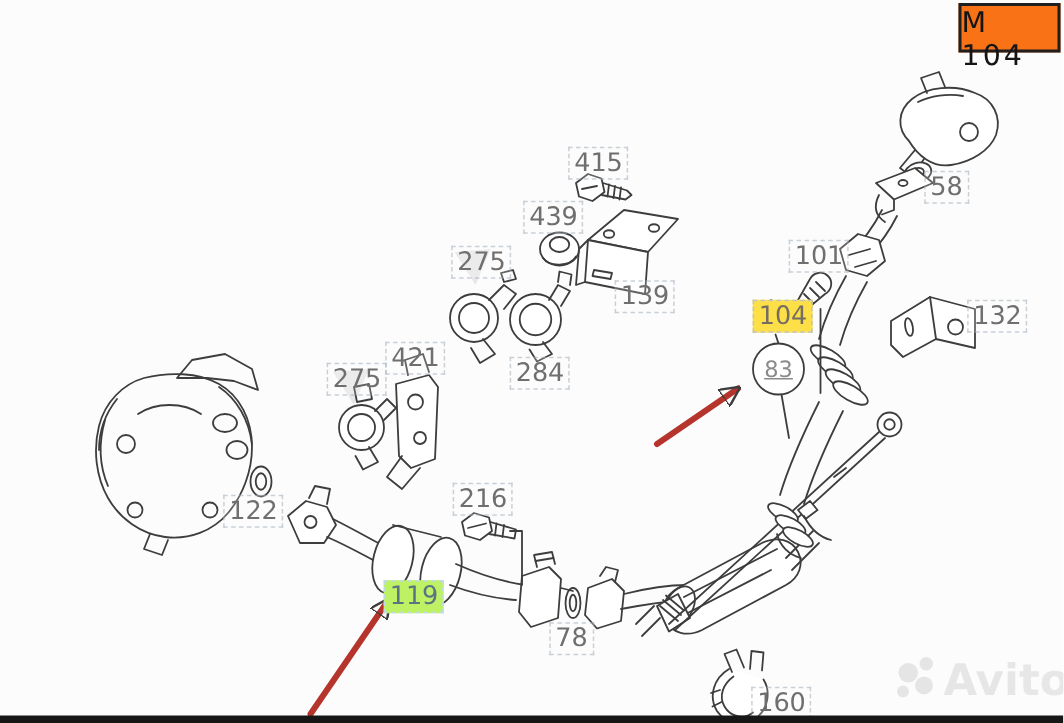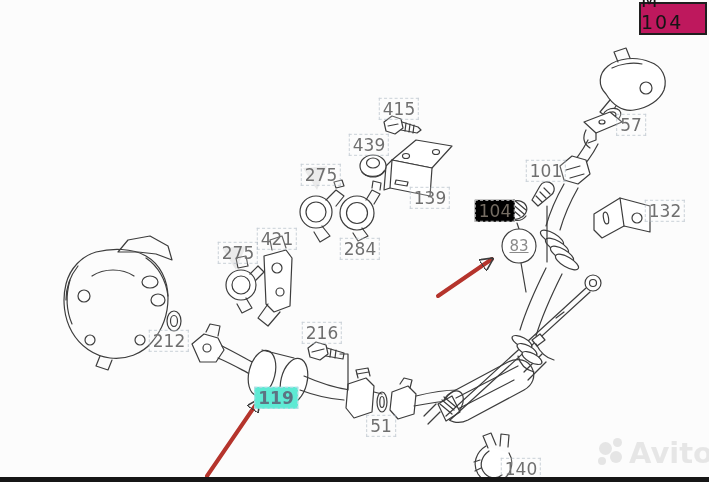--- a/index.html
+++ b/index.html
@@ -7,25 +7,25 @@
          font-family:"DejaVu Sans",sans-serif;}
   svg.art{position:absolute;left:0;top:0;}
   svg.art path,svg.art circle,svg.art ellipse,svg.art line,svg.art polyline,svg.art polygon{
       stroke:#3d3d3d;stroke-width:1.2;fill:none;stroke-linecap:round;stroke-linejoin:round;}
   svg.art .wf{fill:#ffffff;}
   svg.art .chev{fill:#e7e7e7;stroke:none;}
   svg.art .red{stroke:#b5342c;stroke-width:4;}
   .plabel{position:absolute;transform:translate(-50%,-50%);font-size:17px;color:#6f6f6f;
           border:1px dashed rgba(150,165,178,.5);padding:0 3px;line-height:1.2;
           background:rgba(255,255,255,.2);white-space:nowrap;}
-  .hl-blue{background:#5eead4;border-color:#bfd9e8;color:#5d7383;font-weight:bold;}
-  .hl-gray{background:#000000;border-color:#c3c3c3;color:#756d63;}
+  .hl-blue{background:#bef264;border-color:#bfd9e8;color:#5d7383;}
+  .hl-gray{background:#fde047;border-color:#c3c3c3;color:#756d63;margin-left:27px;}
   .balloon-label{position:absolute;transform:translate(-50%,-50%);font-size:15px;color:#8a8a8a;text-decoration:underline;}
   .mbox{position:absolute;left:639px;top:2px;width:64px;height:29px;border:2px solid #1f1f1f;
-        background:#be185d;display:flex;align-items:flex-end;justify-content:center;
+        background:#f97316;display:flex;align-items:flex-start;justify-content:center;
         font-size:19px;color:#151515;letter-spacing:2px;}
   .avito{position:absolute;left:597px;top:436px;display:flex;align-items:center;opacity:.5;}
   .avito .dots{position:relative;width:30px;height:30px;margin-right:2px;}
   .avito .dots i{position:absolute;border-radius:50%;background:#cfcfcf;}
   .avito .d1{width:13px;height:13px;left:2px;top:4px;}
   .avito .d2{width:9px;height:9px;left:16px;top:0px;}
   .avito .d3{width:8px;height:8px;left:1px;top:19px;}
   .avito .d4{width:12px;height:12px;left:13px;top:13px;}
   .avito .word{font-size:29px;font-weight:bold;color:#d2d2d2;}
   .bottom-bar{position:absolute;left:0;bottom:0;width:709px;height:5px;background:#161616;}
@@ -260,29 +260,29 @@
     <line class="red" x1="438" y1="296" x2="492" y2="259" marker-end="url(#ah)"></line>
   </svg>
 
   <span class="plabel" style="left:399px;top:109px">415</span>
   <span class="plabel" style="left:369px;top:145px">439</span>
   <span class="plabel" style="left:430px;top:198px">139</span>
   <span class="plabel" style="left:321px;top:175px">275</span>
   <span class="plabel" style="left:360px;top:249px">284</span>
   <span class="plabel" style="left:277px;top:239px">421</span>
   <span class="plabel" style="left:238px;top:253px">275</span>
-  <span class="plabel" style="left:169px;top:341px">212</span>
+  <span class="plabel" style="left:169px;top:341px">122</span>
   <span class="plabel" style="left:322px;top:333px">216</span>
   <span class="plabel hl-blue" style="left:276px;top:398px">119</span>
-  <span class="plabel" style="left:381px;top:426px">51</span>
+  <span class="plabel" style="left:381px;top:426px">78</span>
   <span class="plabel" style="left:546px;top:171px">101</span>
   <span class="plabel hl-gray" style="left:495px;top:211px">104</span>
-  <span class="plabel" style="left:631px;top:125px">57</span>
+  <span class="plabel" style="left:631px;top:125px">58</span>
   <span class="plabel" style="left:665px;top:211px">132</span>
-  <span class="plabel" style="left:521px;top:469px">140</span>
+  <span class="plabel" style="left:521px;top:469px">160</span>
   <span class="balloon-label" style="left:519px;top:246px">83</span>
 
   <div class="mbox">
     <span>M 104</span>
   </div>
 
   <div class="avito">
     <span class="dots">
         <i class="d1"></i>
         <i class="d2"></i>

